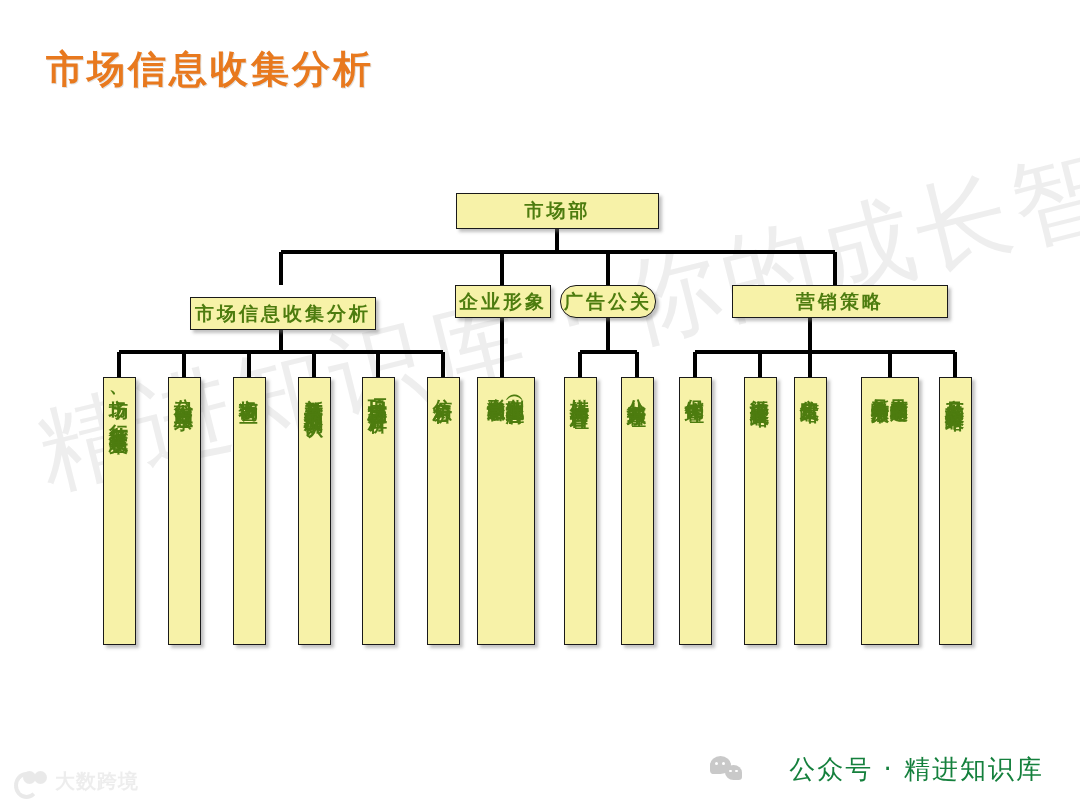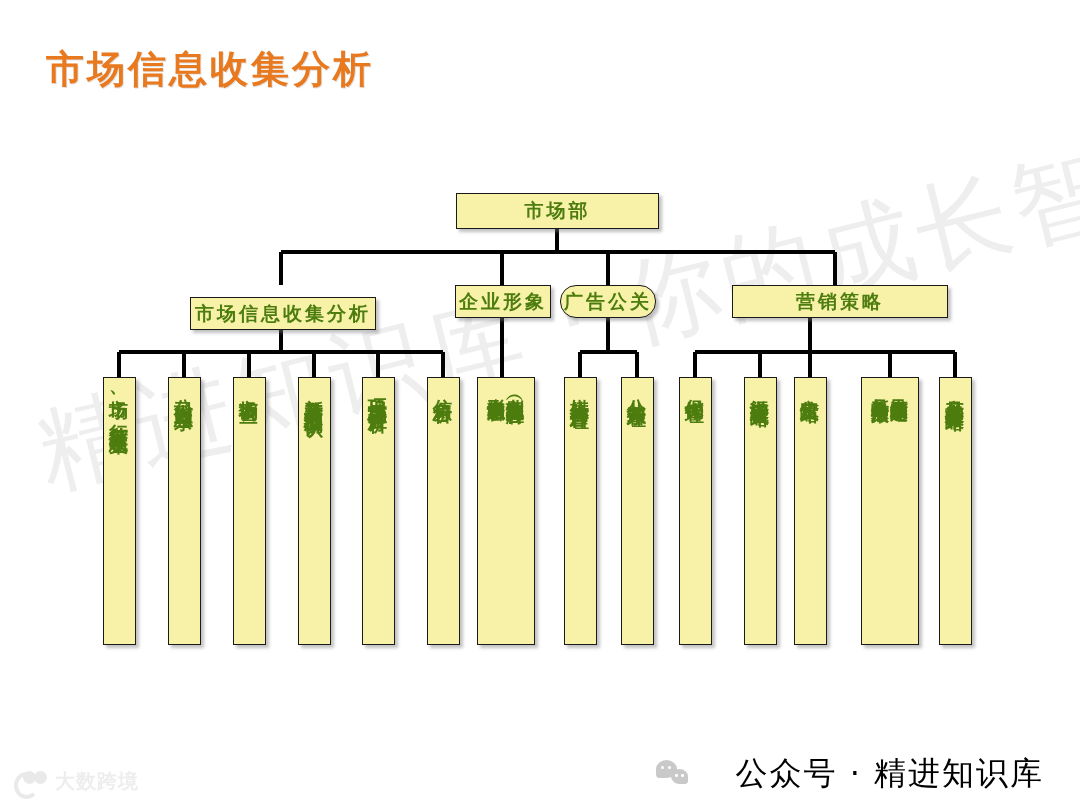--- a/index.html
+++ b/index.html
@@ -102,22 +102,22 @@
   .wm-brand-br .wechat .b1 { width: 21px; height: 18px; left: 0;  top: 0; }
   .wm-brand-br .wechat .b2 { width: 17px; height: 15px; left: 15px; top: 9px; border-radius: 50% 50% 20% 50%; }
   .wm-brand-br .wechat .d {
     position: absolute; width: 3px; height: 3px; border-radius: 50%; background: #ffffff;
   }
   .wm-brand-br .wechat .d1 { left: 5px;  top: 6px; }
   .wm-brand-br .wechat .d2 { left: 12px; top: 6px; }
   .wm-brand-br .wechat .d3 { left: 19px; top: 14px; width: 2.5px; height: 2.5px;}
   .wm-brand-br .wechat .d4 { left: 25px; top: 14px; width: 2.5px; height: 2.5px;}
   .wm-brand-br .label {
-    font-size: 32px;
-    color: #000000;
+    font-size: 26px;
+    color: #15803d;
     letter-spacing: 2px;
     font-weight: 400;
     margin-left: 32px;
   }
 
   
   .slide-title {
     position: absolute;
     left: 46px;
     top: 44px;

